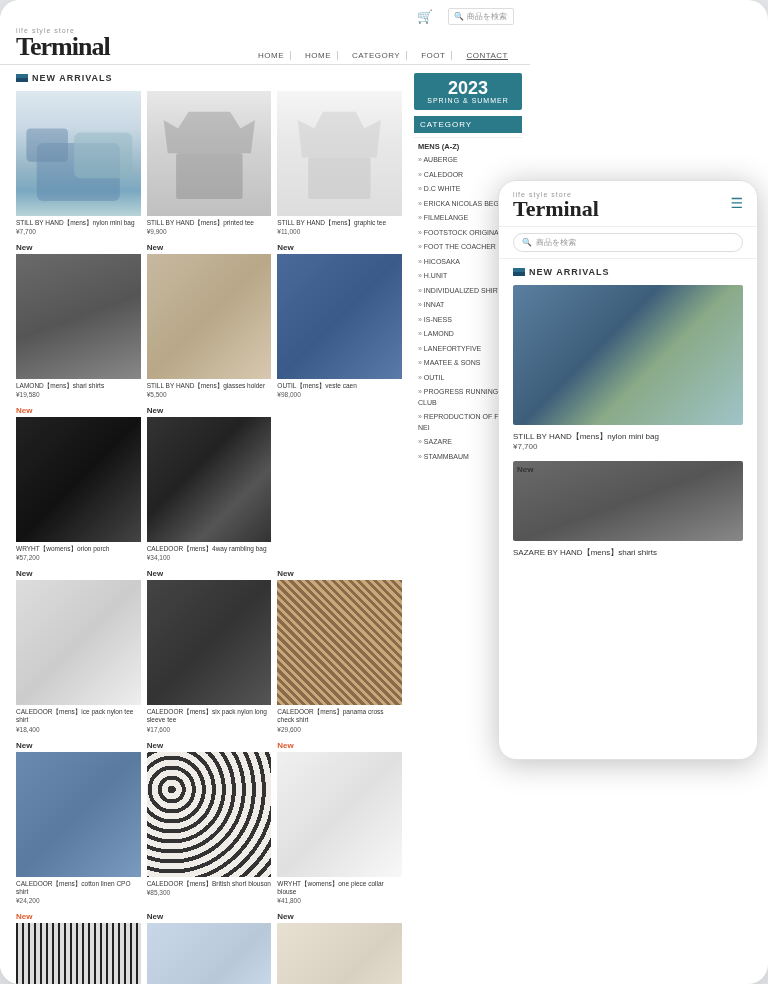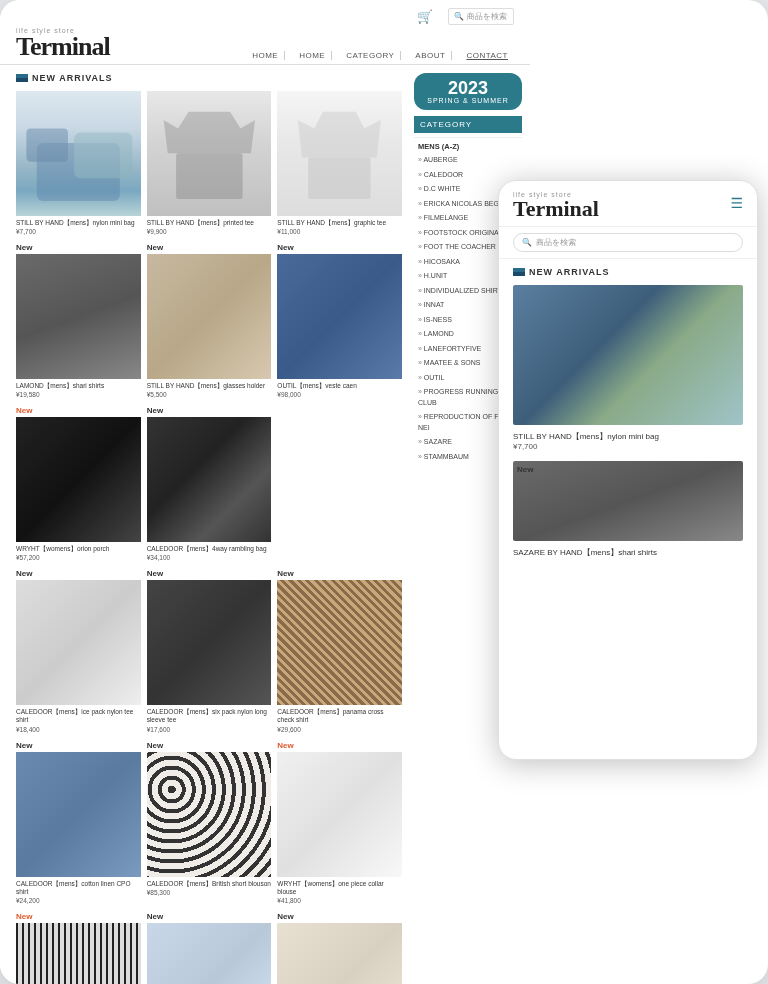--- a/index.html
+++ b/index.html
@@ -164,21 +164,21 @@
       color: #555;
     }
 
     
     .sidebar-year-box {
       background: #2a7a8a;
       color: #fff;
       text-align: center;
       padding: 6px 4px;
       margin-bottom: 6px;
-      border-radius: 12px;
+      border-radius: 2px;
     }
     .sidebar-year {
       font-size: 18px;
       font-weight: bold;
       line-height: 1;
     }
     .sidebar-season {
       font-size: 7px;
       letter-spacing: 1px;
     }
@@ -348,21 +348,21 @@
       </div>
       <div style="display:flex;align-items:flex-end;justify-content:space-between;">
         <div>
           <div class="desktop-store-label">life style store</div>
           <div class="desktop-logo">Terminal</div>
         </div>
         <div class="desktop-nav">
           <span>HOME</span>
           <span>HOME</span>
           <span>CATEGORY</span>
-          <span>ABOUT</span>
+          <span>FOOT</span>
           <span>CONTACT</span>
         </div>
       </div>
     </div>
 
     <div class="desktop-main">
 
       <div class="desktop-content">
 
         <div class="section-banner">

